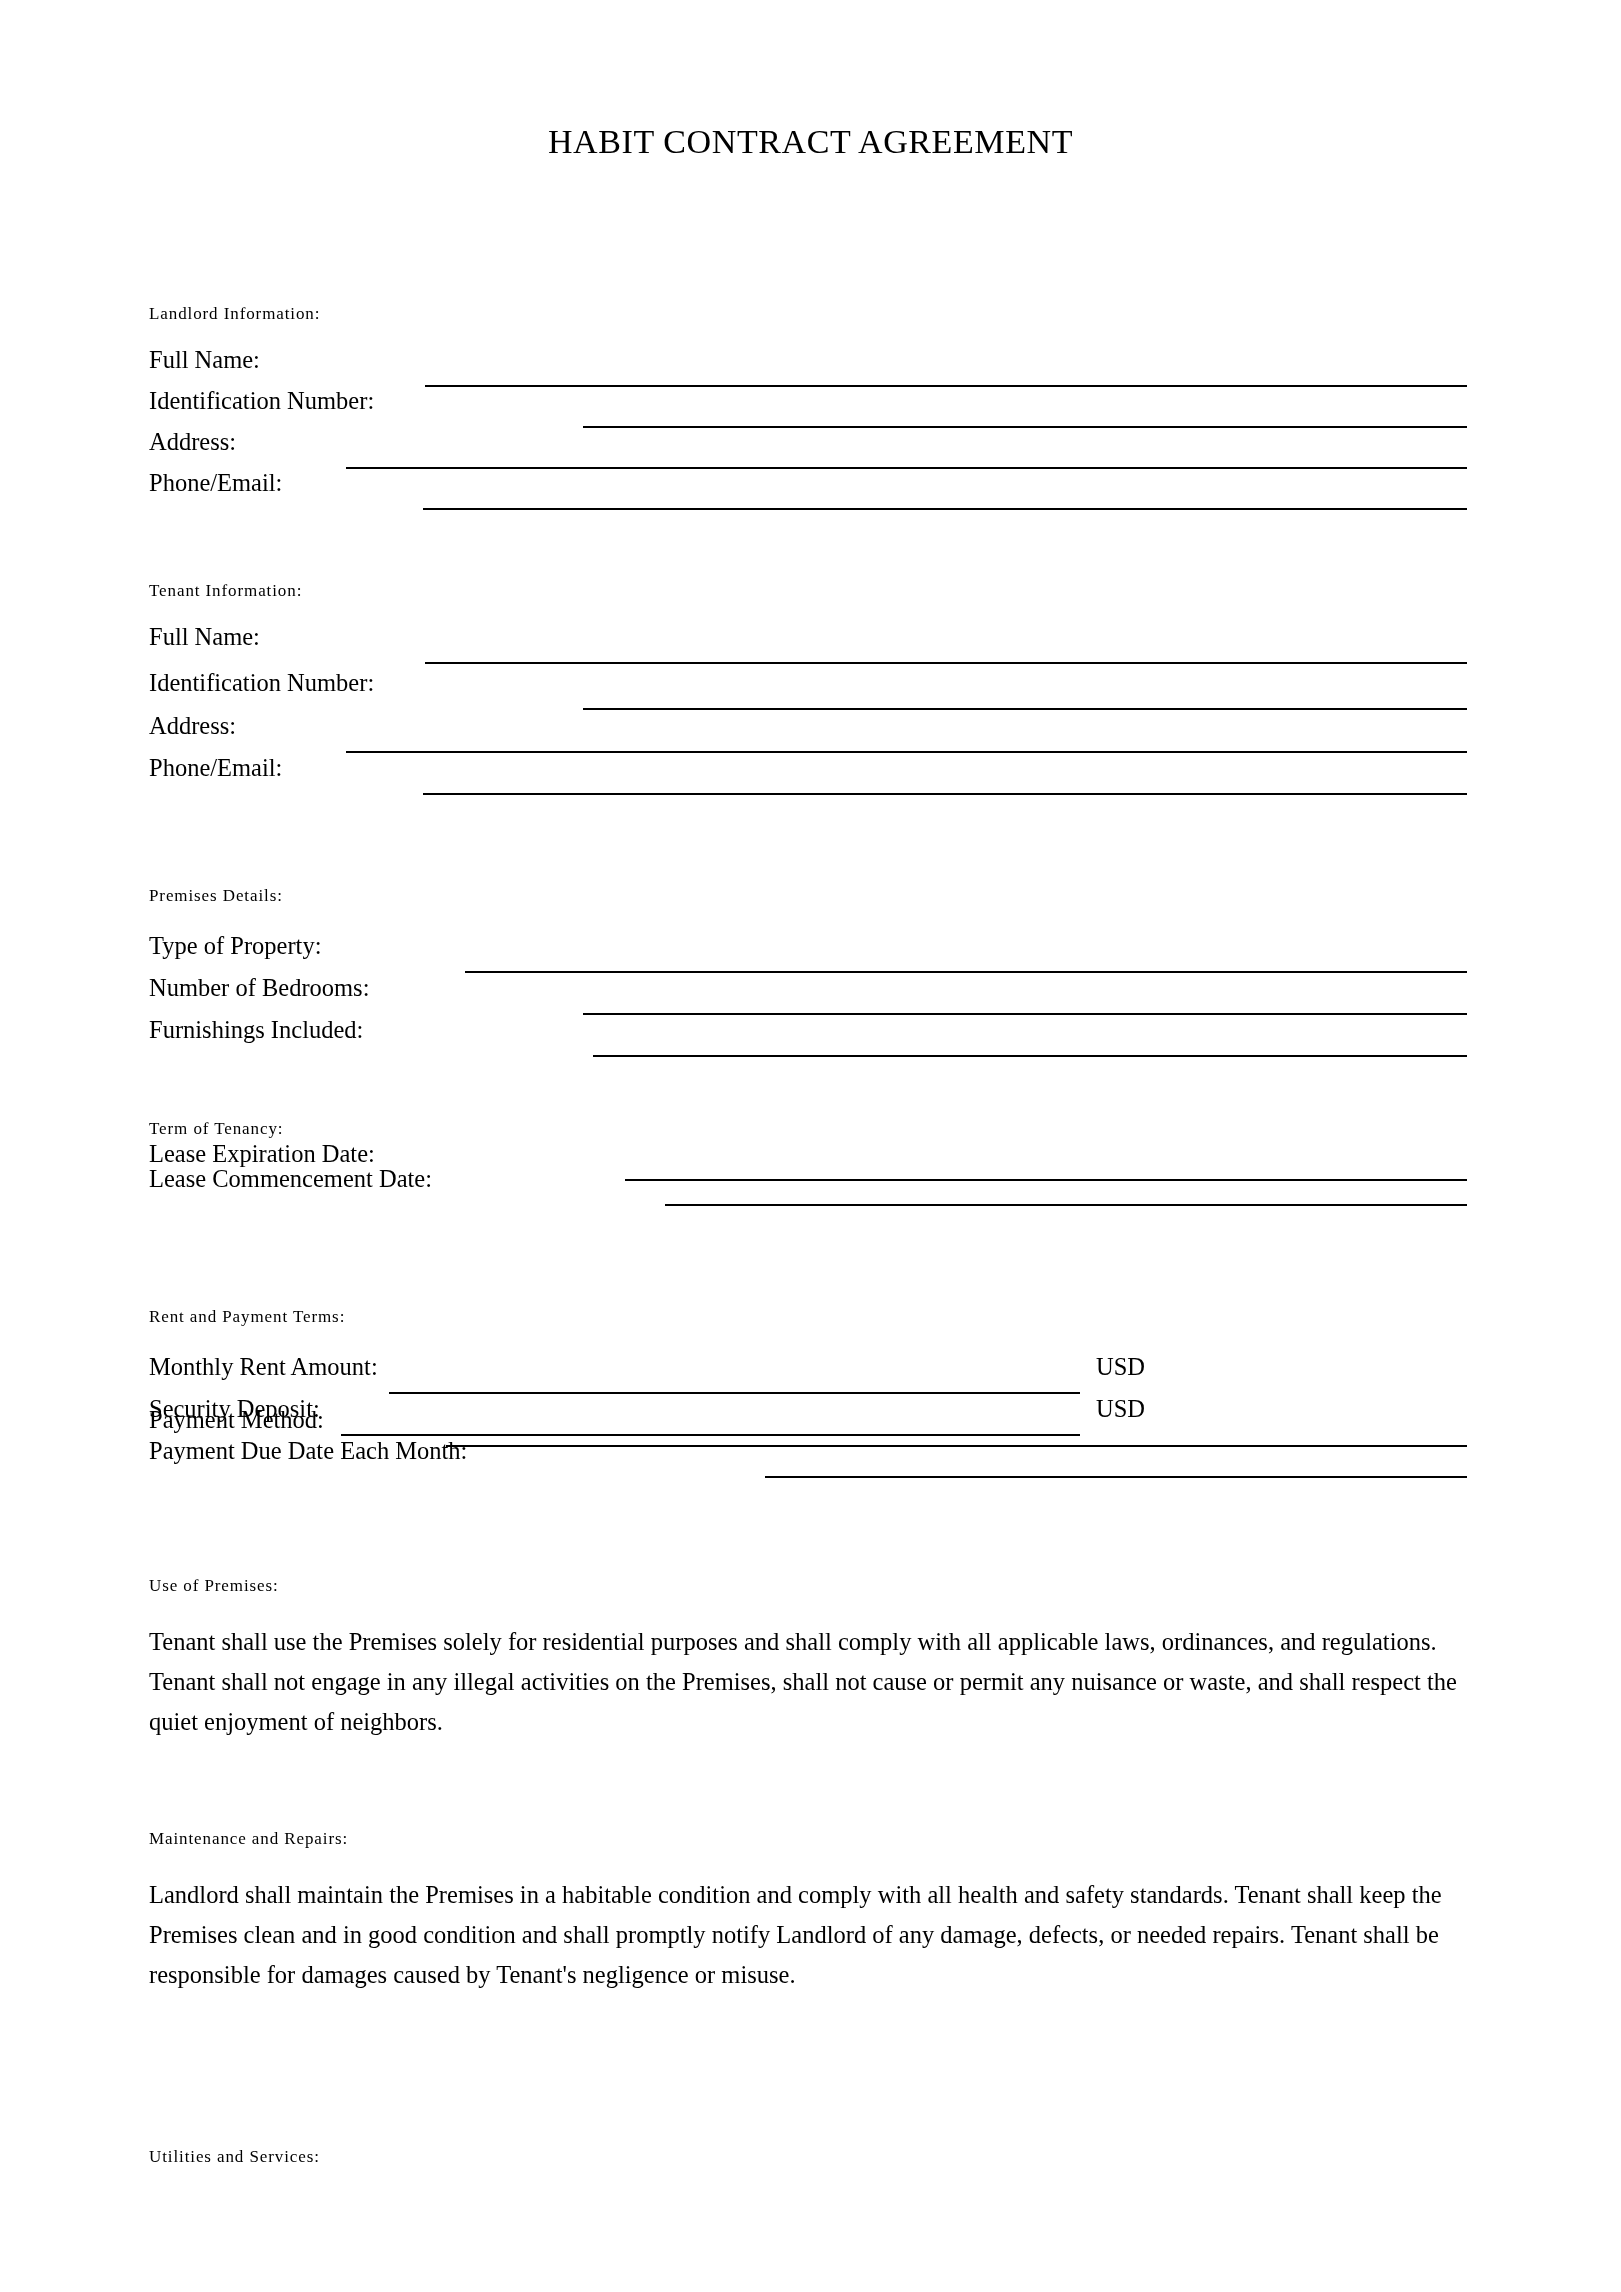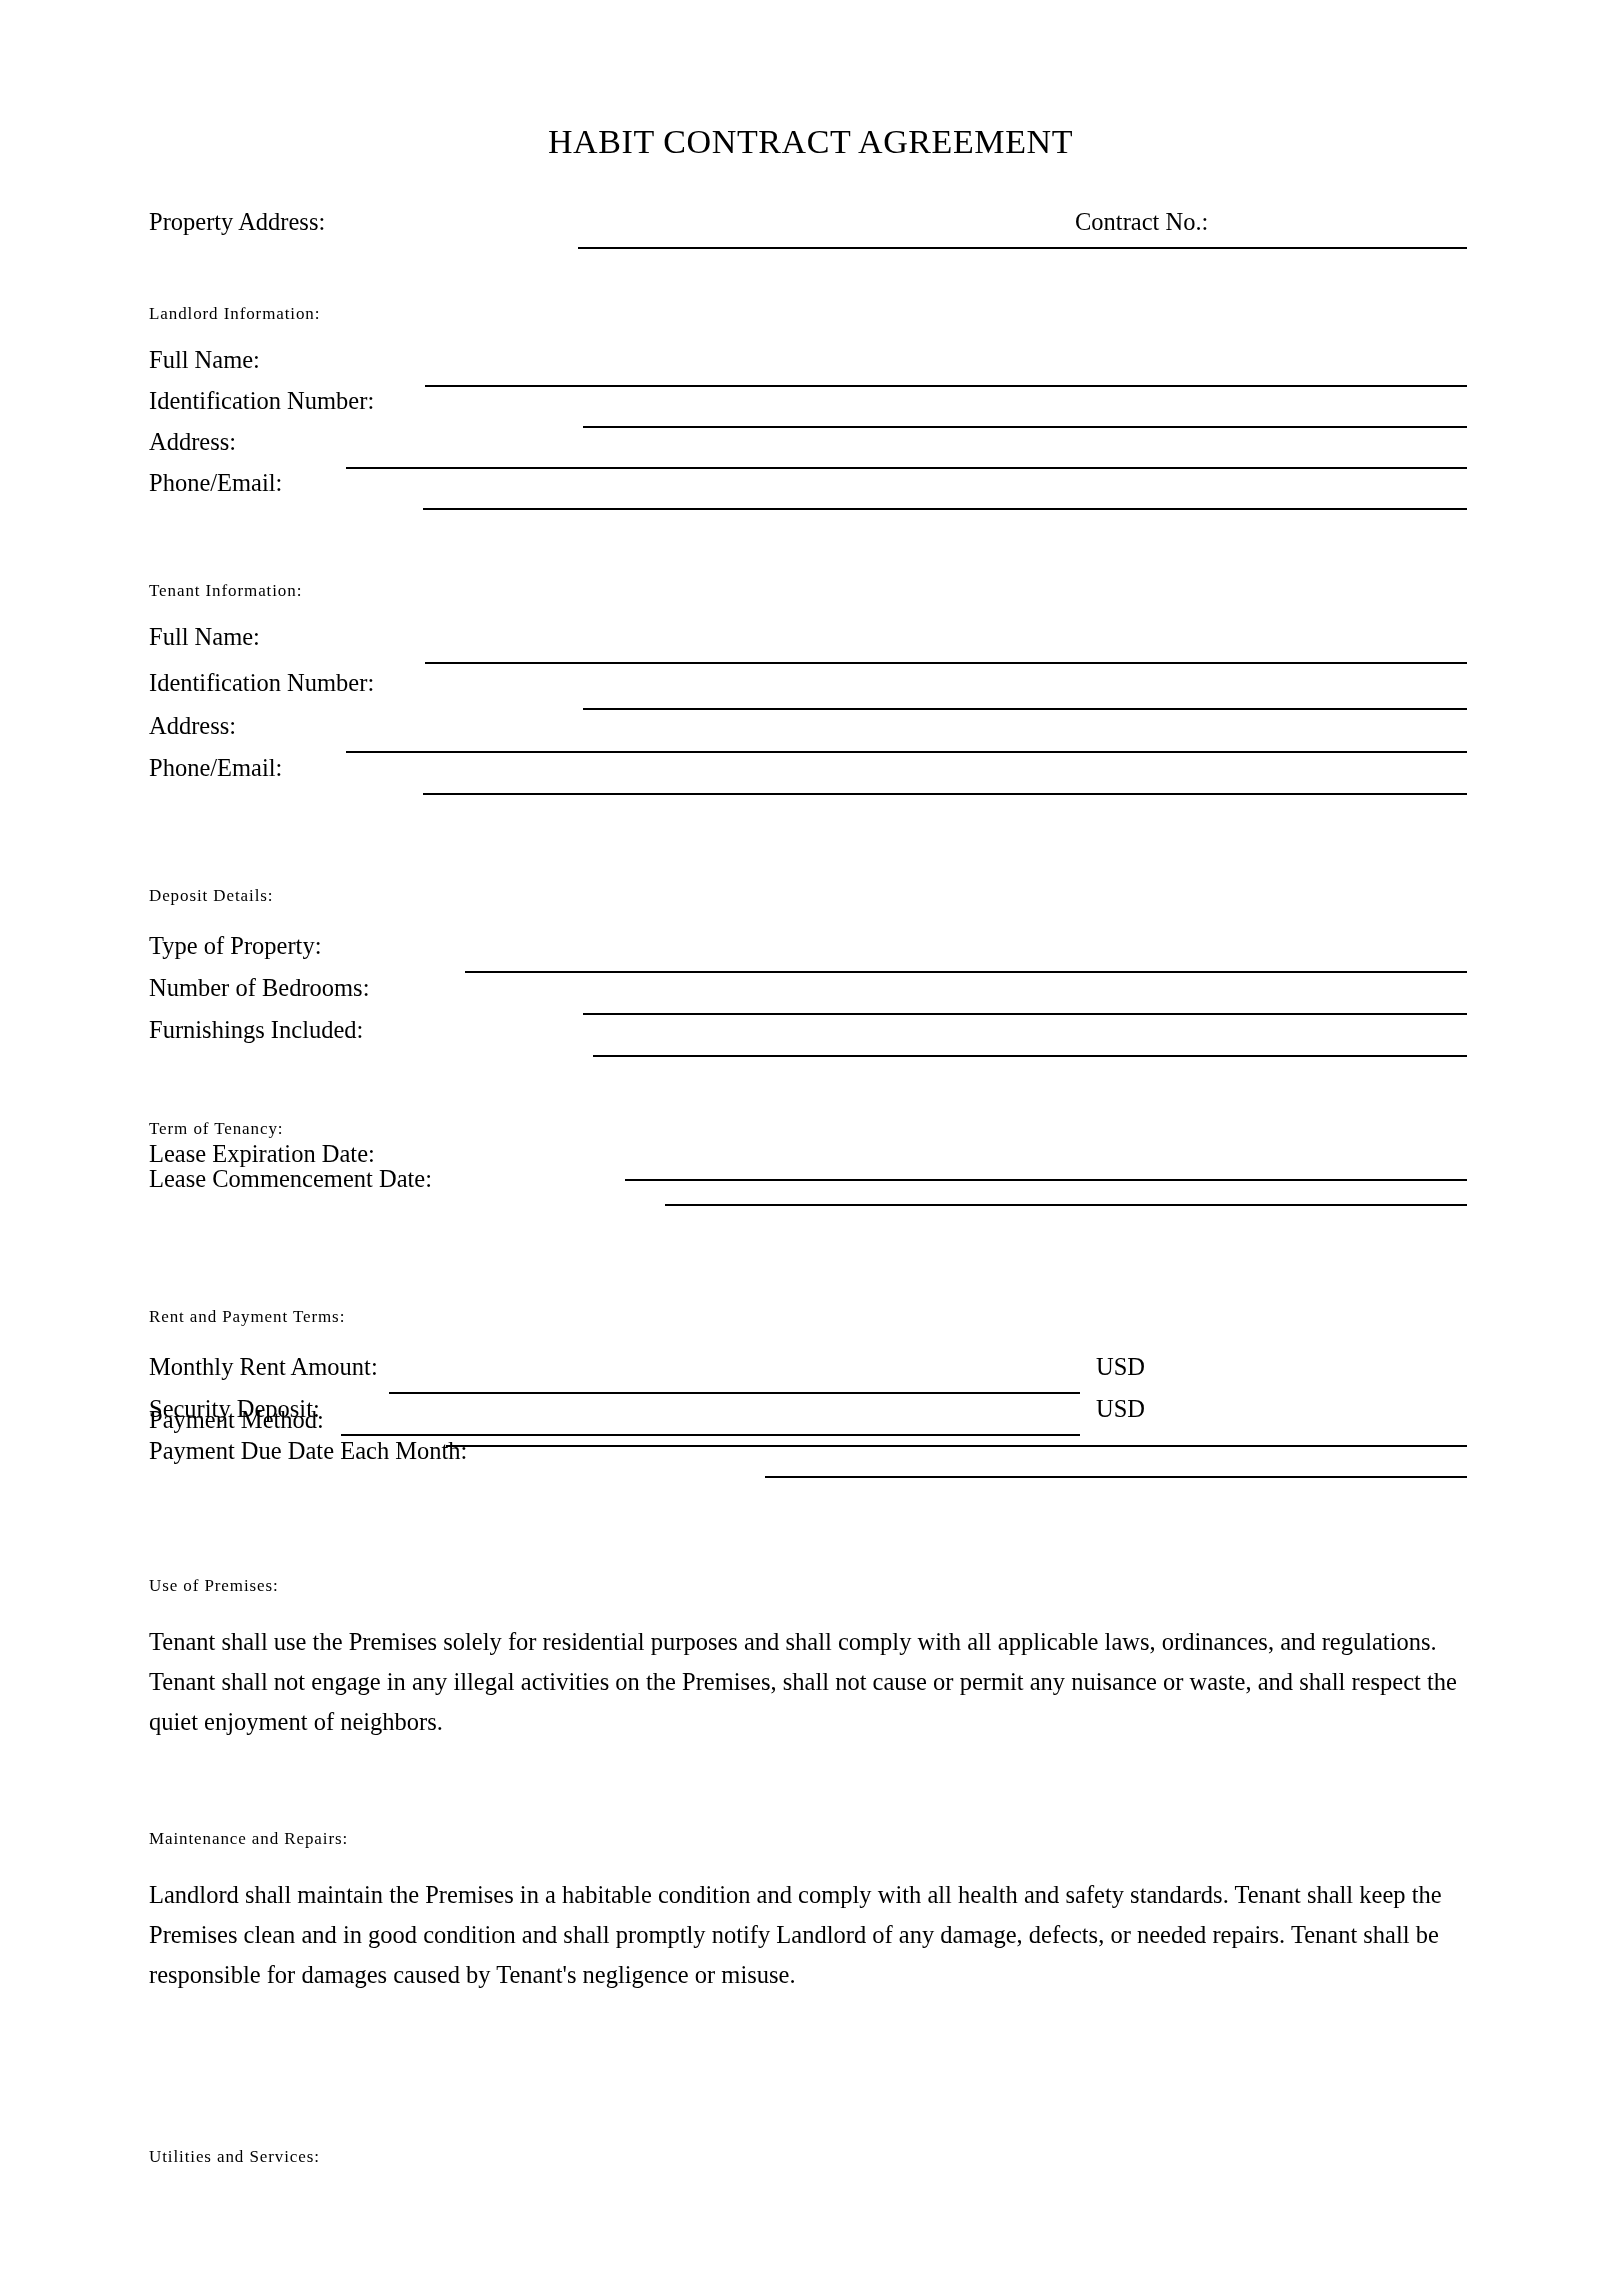--- a/index.html
+++ b/index.html
@@ -77,25 +77,20 @@
     text-align: left;
   }
 </style>
 </head>
 <body>
 
 <div class="page">
 
   <div class="doc-title">HABIT CONTRACT AGREEMENT</div>
 
-  <div class="field" style="top:208px;">
-    <span class="label">Property Address:</span>
-    <span class="suffix" style="left:926px;">Contract No.:</span>
-    <span class="rule" style="left:429px;"></span>
-  </div>
 
   <div class="section-heading" style="top:304px;">Landlord Information:</div>
 
   <div class="field" style="top:346px;">
     <span class="label">Full Name:</span>
     <span class="rule" style="left:276px;"></span>
   </div>
 
   <div class="field" style="top:387px;">
     <span class="label">Identification Number:</span>
@@ -127,21 +122,21 @@
   <div class="field" style="top:712px;">
     <span class="label">Address:</span>
     <span class="rule" style="left:197px;"></span>
   </div>
 
   <div class="field" style="top:754px;">
     <span class="label">Phone/Email:</span>
     <span class="rule" style="left:274px;"></span>
   </div>
 
-  <div class="section-heading" style="top:886px;">Deposit Details:</div>
+  <div class="section-heading" style="top:886px;">Premises Details:</div>
 
   <div class="field" style="top:932px;">
     <span class="label">Type of Property:</span>
     <span class="rule" style="left:316px;"></span>
   </div>
 
   <div class="field" style="top:974px;">
     <span class="label">Number of Bedrooms:</span>
     <span class="rule" style="left:434px;"></span>
   </div>

